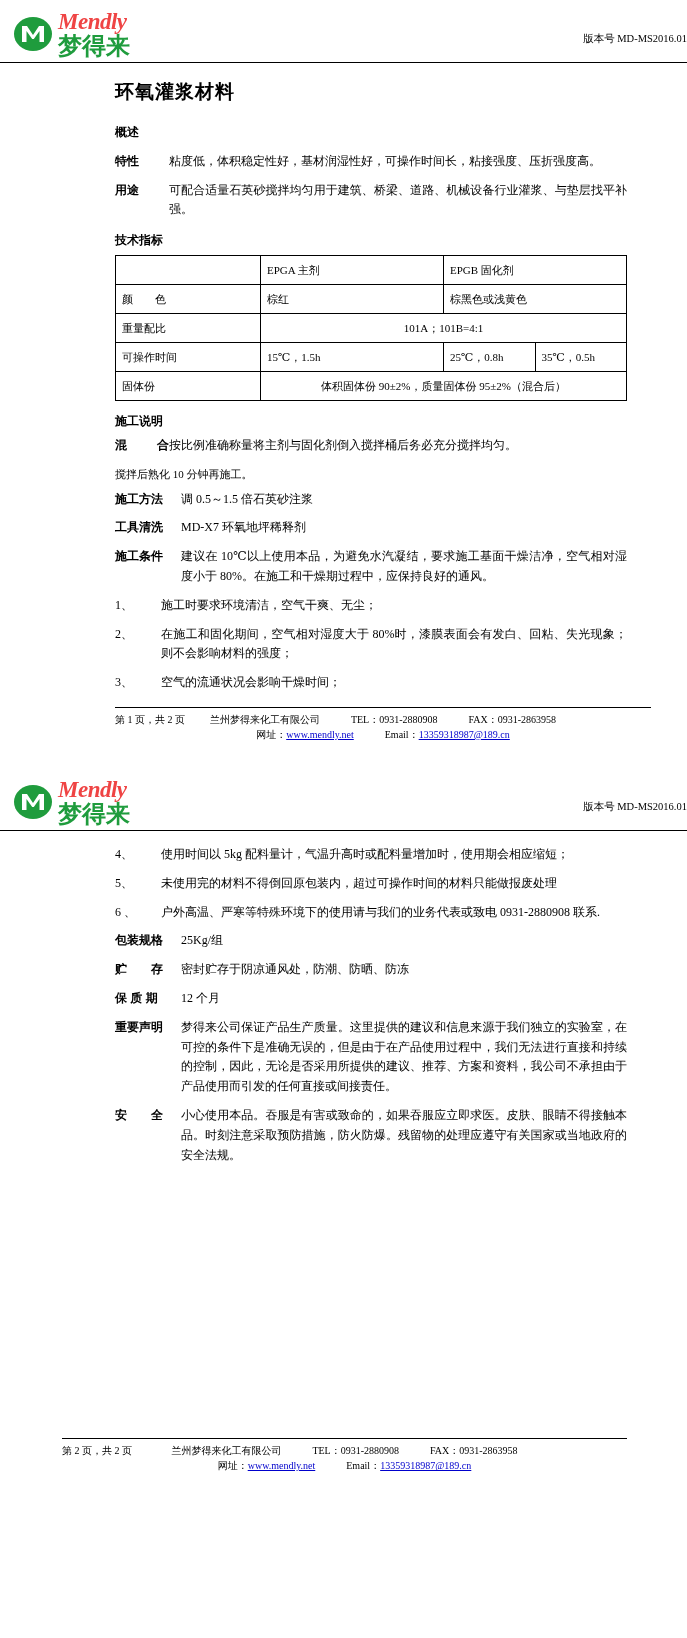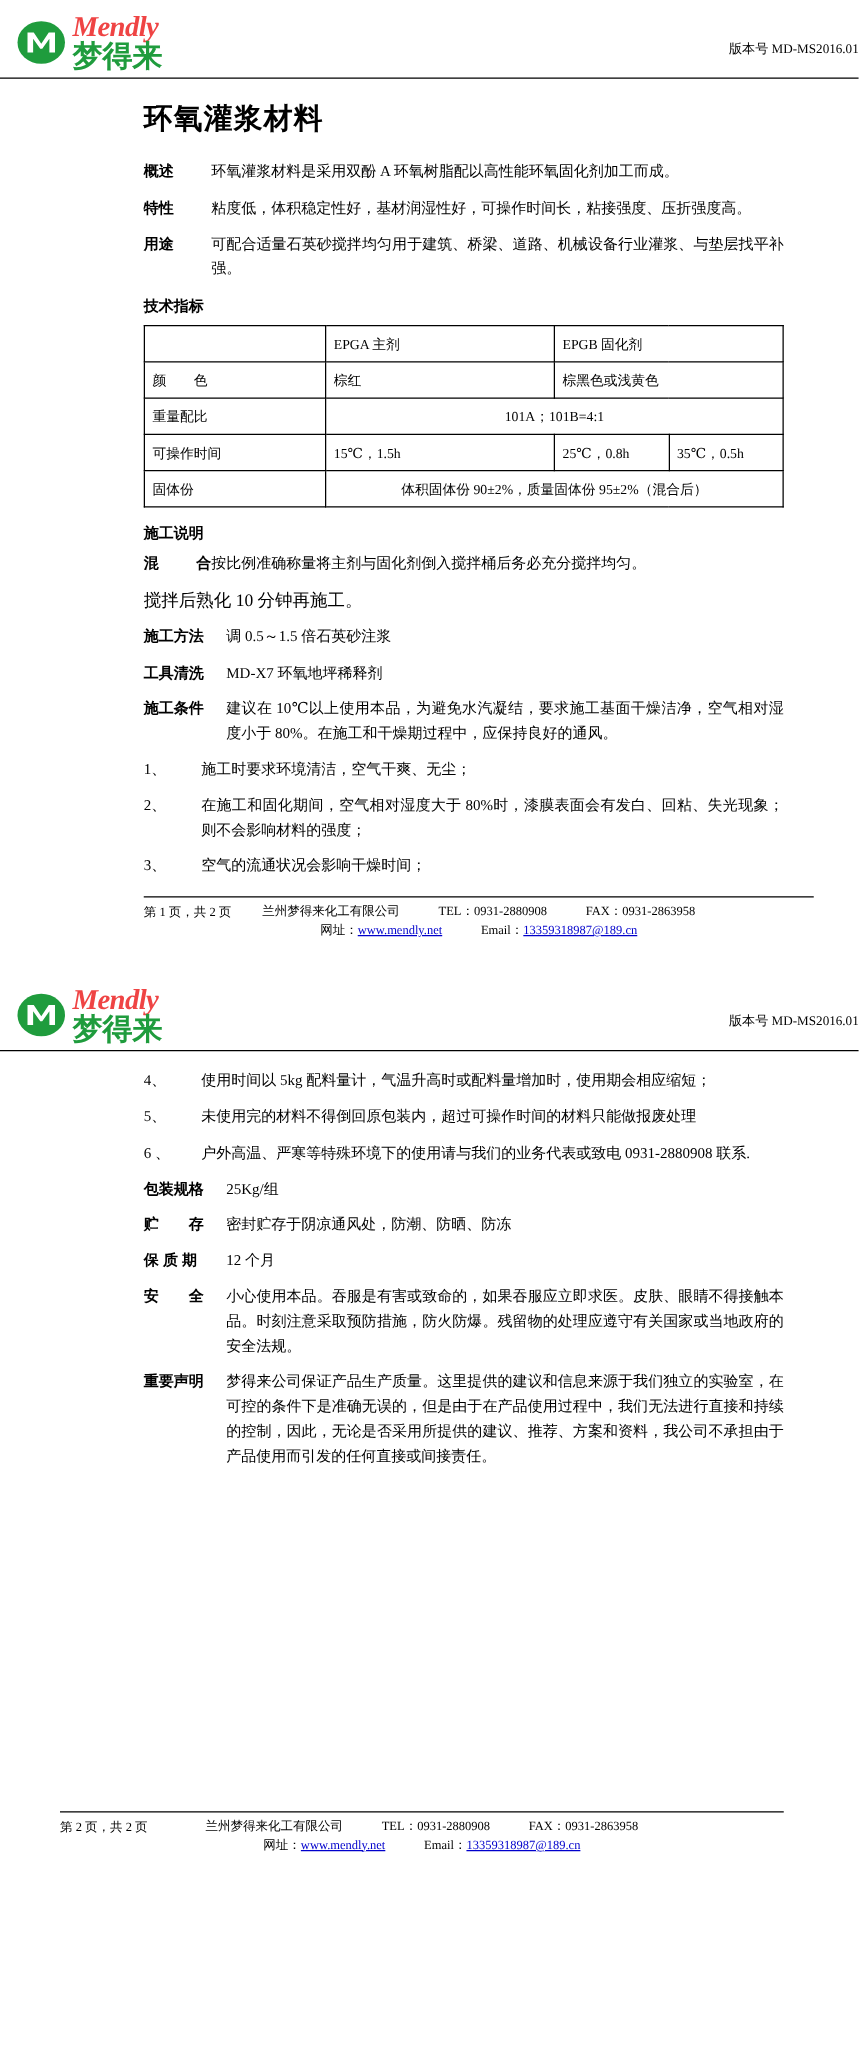--- a/index.html
+++ b/index.html
@@ -64,21 +64,21 @@
     right: 0;
     top: 22px;
     font-size: 10.5px;
     font-family: "Liberation Serif", serif;
   }
   .header-rule-full {
     border-bottom: 1.2px solid #000;
   }
   h1.title {
     font-family: "Liberation Sans", sans-serif;
-    font-size: 23px;
+    font-size: 19px;
     font-weight: bold;
     margin: 16px 0 18px 0;
     letter-spacing: 1px;
   }
   
   .defrow {
     display: flex;
     margin-bottom: 9px;
     line-height: 1.65;
   }
@@ -119,21 +119,21 @@
     vertical-align: middle;
   }
   td.lbl {
     width: 132px;
   }
   td.ctr {
     text-align: center;
   }
   
   .para {
-    font-size: 14px;
+    font-size: 11px;
     line-height: 1.7;
     margin-bottom: 6px;
     text-align: justify;
   }
   .numlist .defrow .term {
     width: 46px;
     flex: 0 0 46px;
     font-weight: normal;
     font-family: "Liberation Serif", serif;
   }
@@ -191,21 +191,20 @@
     </div>
     <div class="version-no">版本号 MD-MS2016.01</div>
   </div>
   <div class="header-rule-full"></div>
 
   <div class="page-inner">
     <h1 class="title">环氧灌浆材料</h1>
 
     <div class="defrow">
       <div class="term">概述</div>
-      <div class="desc">环氧灌浆材料是采用双酚 A 环氧树脂配以高性能环氧固化剂加工而成。</div>
     </div>
     <div class="defrow">
       <div class="term">特性</div>
       <div class="desc">粘度低，体积稳定性好，基材润湿性好，可操作时间长，粘接强度、压折强度高。</div>
     </div>
     <div class="defrow">
       <div class="term">用途</div>
       <div class="desc">可配合适量石英砂搅拌均匀用于建筑、桥梁、道路、机械设备行业灌浆、与垫层找平补强。</div>
     </div>
 
@@ -344,32 +343,32 @@
     </div>
     <div class="defrow">
       <div class="term" style="width:66px;flex:0 0 66px">贮　　存</div>
       <div class="desc">密封贮存于阴凉通风处，防潮、防晒、防冻</div>
     </div>
     <div class="defrow">
       <div class="term" style="width:66px;flex:0 0 66px">保 质 期</div>
       <div class="desc">12 个月</div>
     </div>
     <div class="defrow">
+      <div class="term" style="width:66px;flex:0 0 66px">重要声明</div>
+      <div class="desc">梦得来公司保证产品生产质量。这里提供的建议和信息来源于我们独立的实验室，在可控的条件下是准确无误的，但是由于在产品使用过程中，我们无法进行直接和持续的控制，因此，无论是否采用所提供的建议、推荐、方案和资料，我公司不承担由于产品使用而引发的任何直接或间接责任。</div>
+    </div>
+    <div class="defrow">
       <div class="term" style="width:66px;flex:0 0 66px">安　　全</div>
       <div class="desc">小心使用本品。吞服是有害或致命的，如果吞服应立即求医。皮肤、眼睛不得接触本品。时刻注意采取预防措施，防火防爆。残留物的处理应遵守有关国家或当地政府的安全法规。</div>
     </div>
-    <div class="defrow">
-      <div class="term" style="width:66px;flex:0 0 66px">重要声明</div>
-      <div class="desc">梦得来公司保证产品生产质量。这里提供的建议和信息来源于我们独立的实验室，在可控的条件下是准确无误的，但是由于在产品使用过程中，我们无法进行直接和持续的控制，因此，无论是否采用所提供的建议、推荐、方案和资料，我公司不承担由于产品使用而引发的任何直接或间接责任。</div>
-    </div>
   </div>
 
   <div class="page2-tailgap"></div>
 
-  <div class="page-inner" style="padding-left:48px;padding-right:60px;">
+  <div class="page-inner" style="padding-left:62px;padding-right:60px;">
     <div class="footer">
       <div class="pageno">第 2 页，共 2 页</div>
       <div class="center">
         <div>
           <span>兰州梦得来化工有限公司</span>
           <span class="footer-inline-gap"></span>
           <span>TEL：0931-2880908</span>
           <span class="footer-inline-gap"></span>
           <span>FAX：0931-2863958</span>
         </div>

